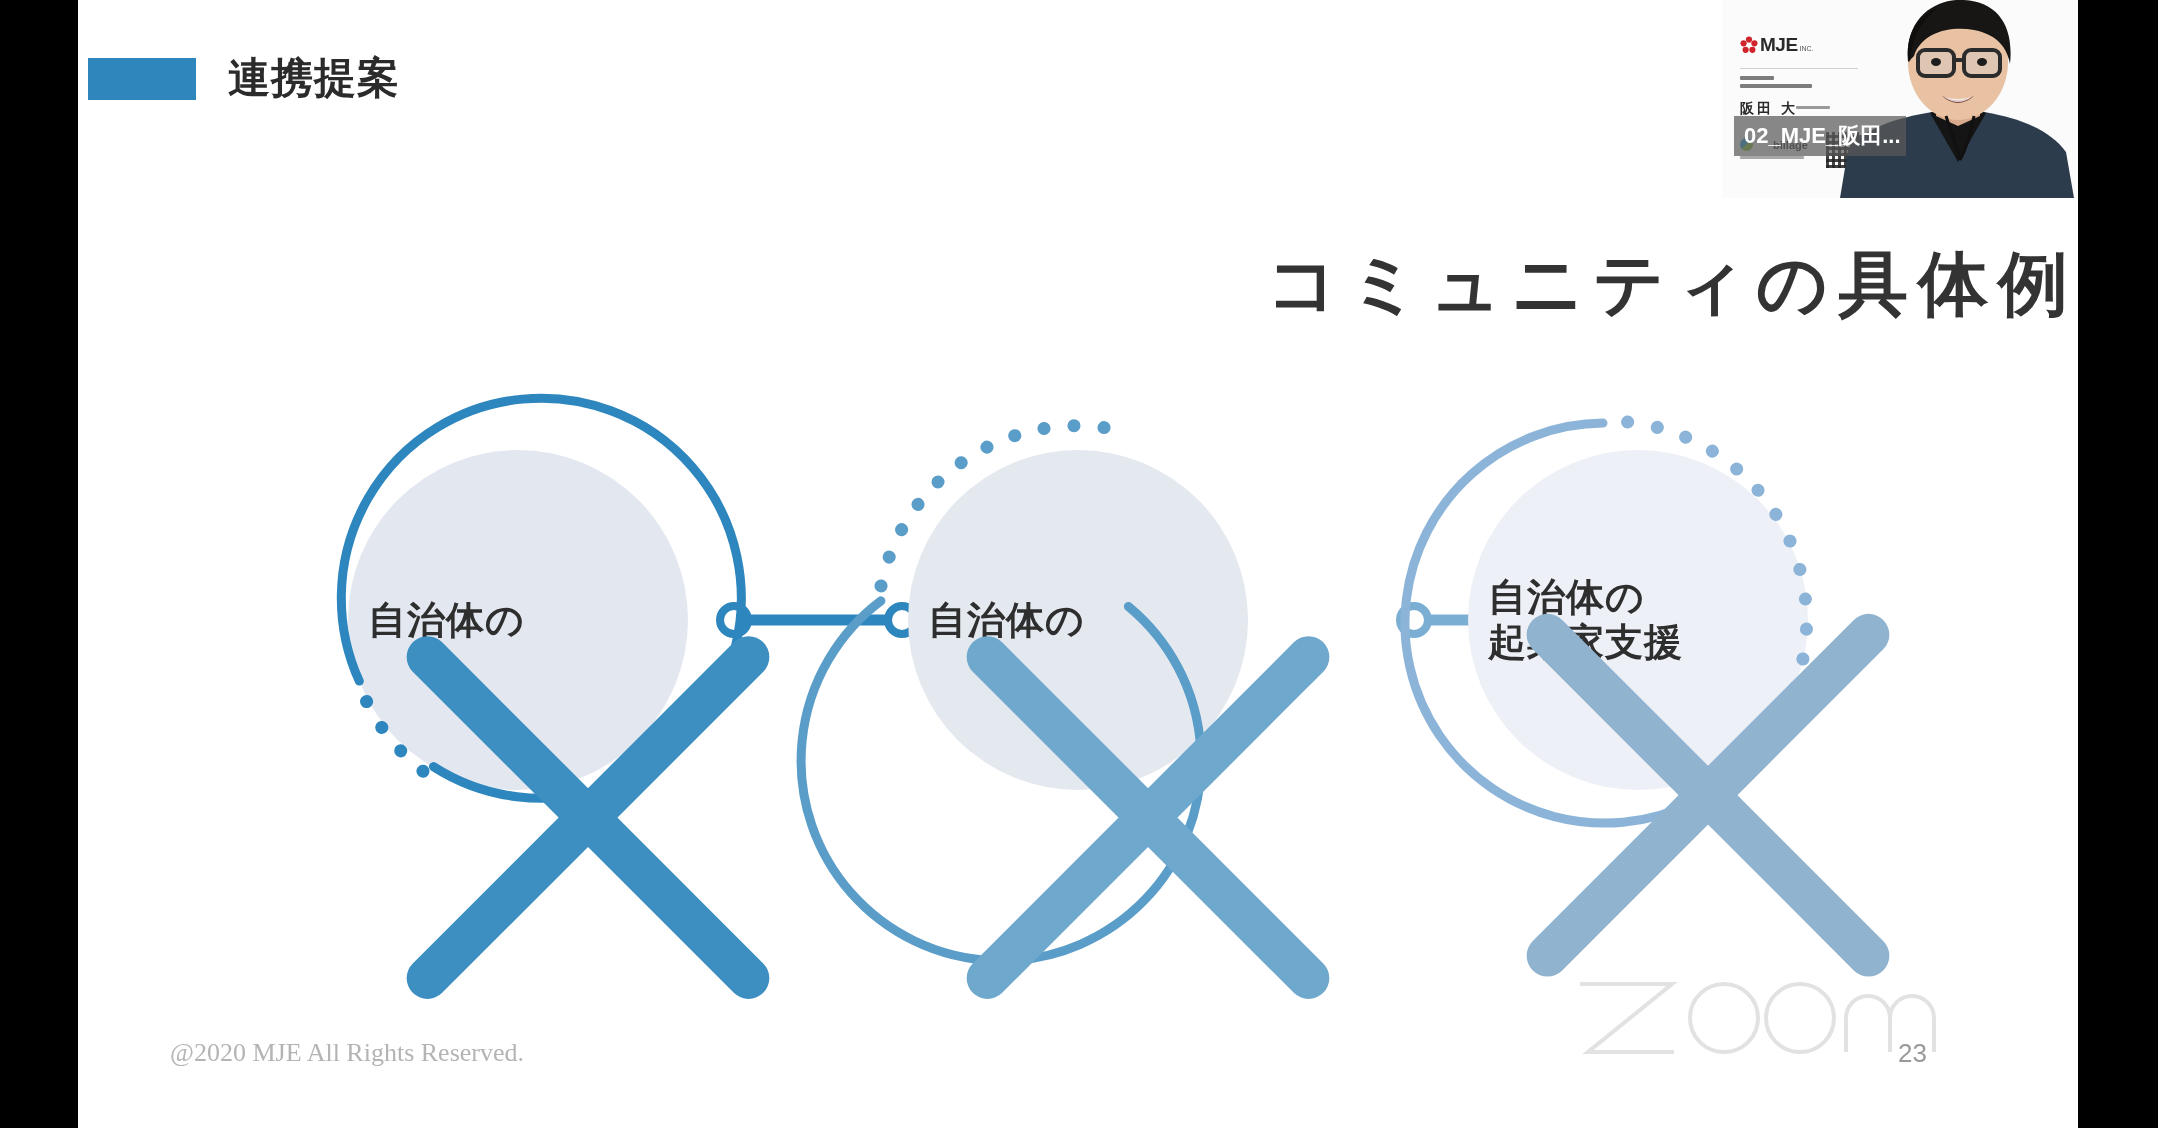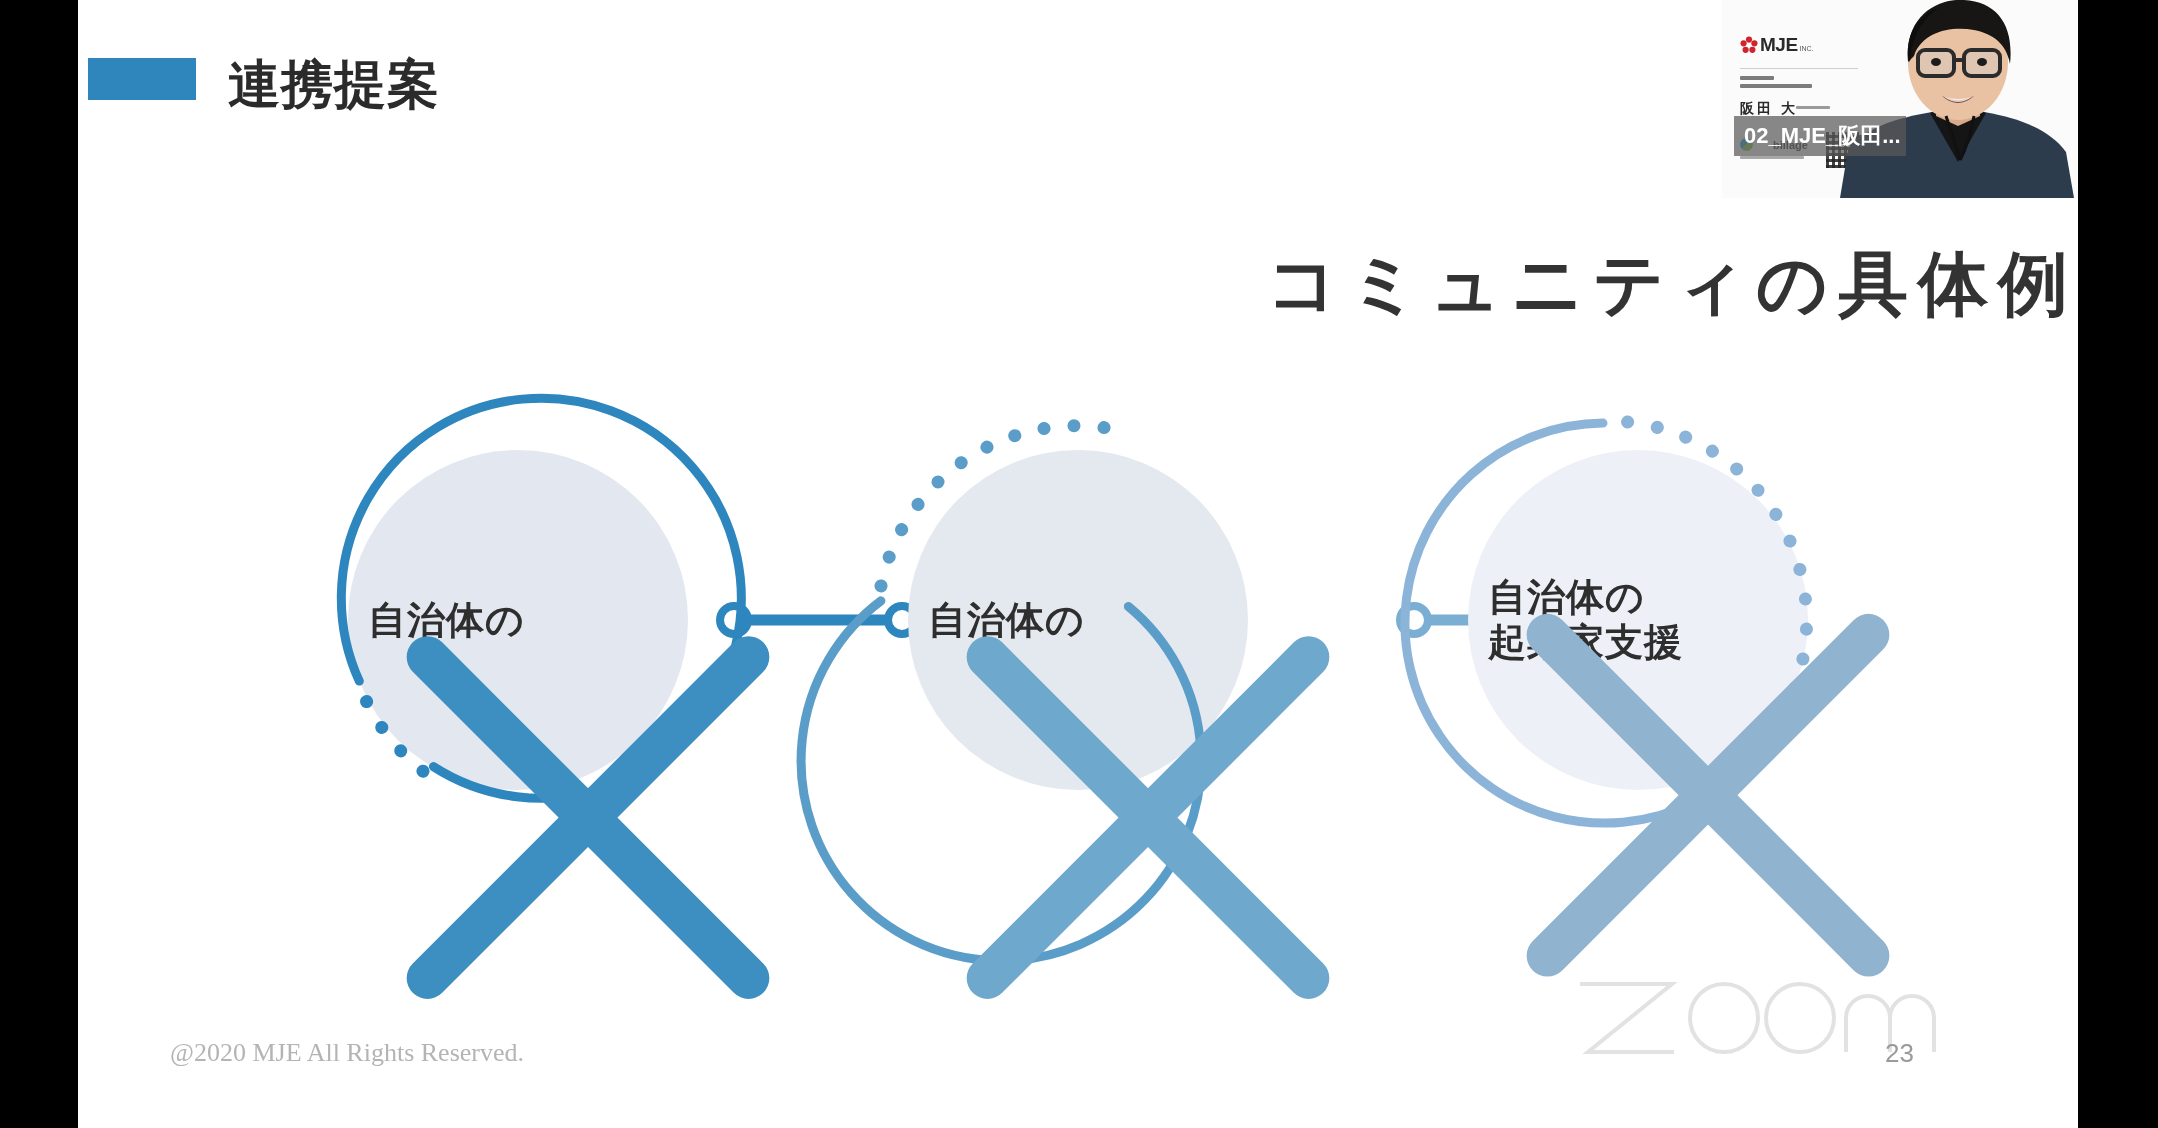--- a/index.html
+++ b/index.html
@@ -38,21 +38,21 @@
     left: 10px;
     top: 58px;
     width: 108px;
     height: 42px;
     background: #2e86bd;
   }
   .header-title {
     position: absolute;
     left: 150px;
     top: 50px;
-    font-size: 52px;
+    font-size: 42px;
     font-weight: bold;
     color: #2b2b2b;
     letter-spacing: 1px;
     white-space: nowrap;
   }
 
   
   .slide-title {
     position: absolute;
     left: 0;
@@ -122,21 +122,21 @@
     position: absolute;
     left: 92px;
     top: 1038px;
     font-size: 26px;
     color: #b4b4b4;
     white-space: nowrap;
     font-family: Liberation Serif, serif;
   }
   .page-number {
     position: absolute;
-    right: 164px;
+    right: 151px;
     top: 1038px;
     font-size: 26px;
     color: #9a9a9a;
   }
   .zoom-watermark {
     position: absolute;
     right: 110px;
     top: 962px;
     width: 400px;
     height: 110px;

